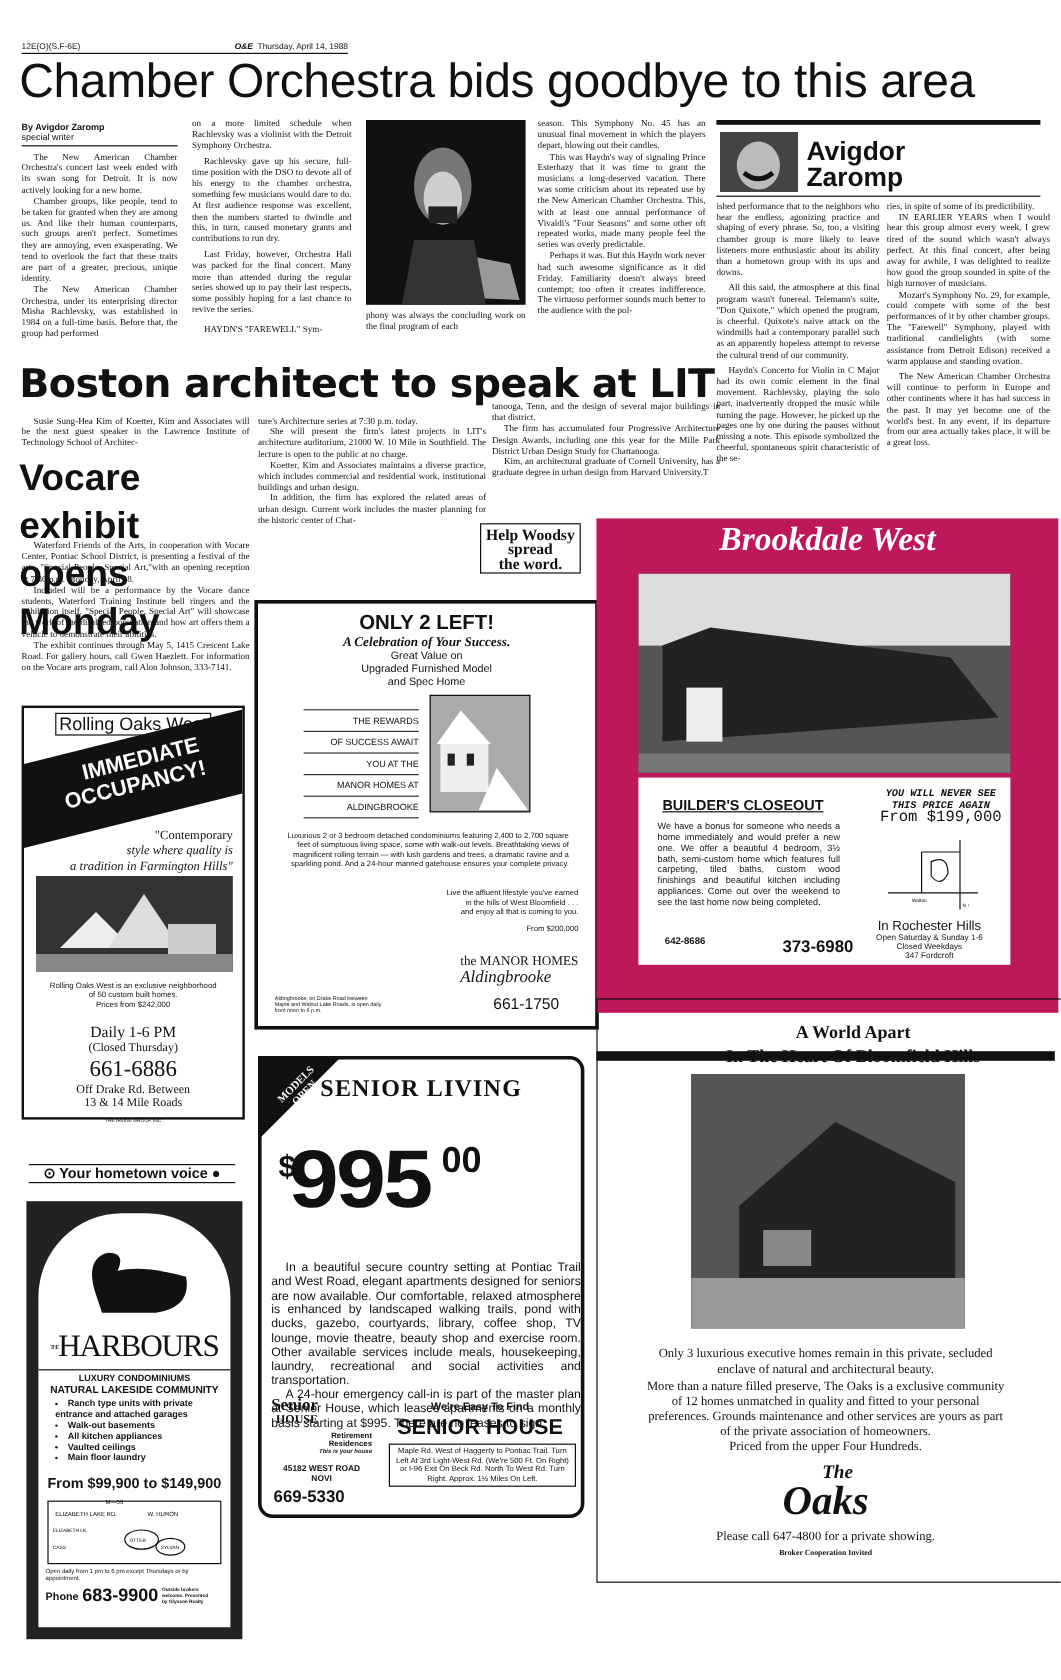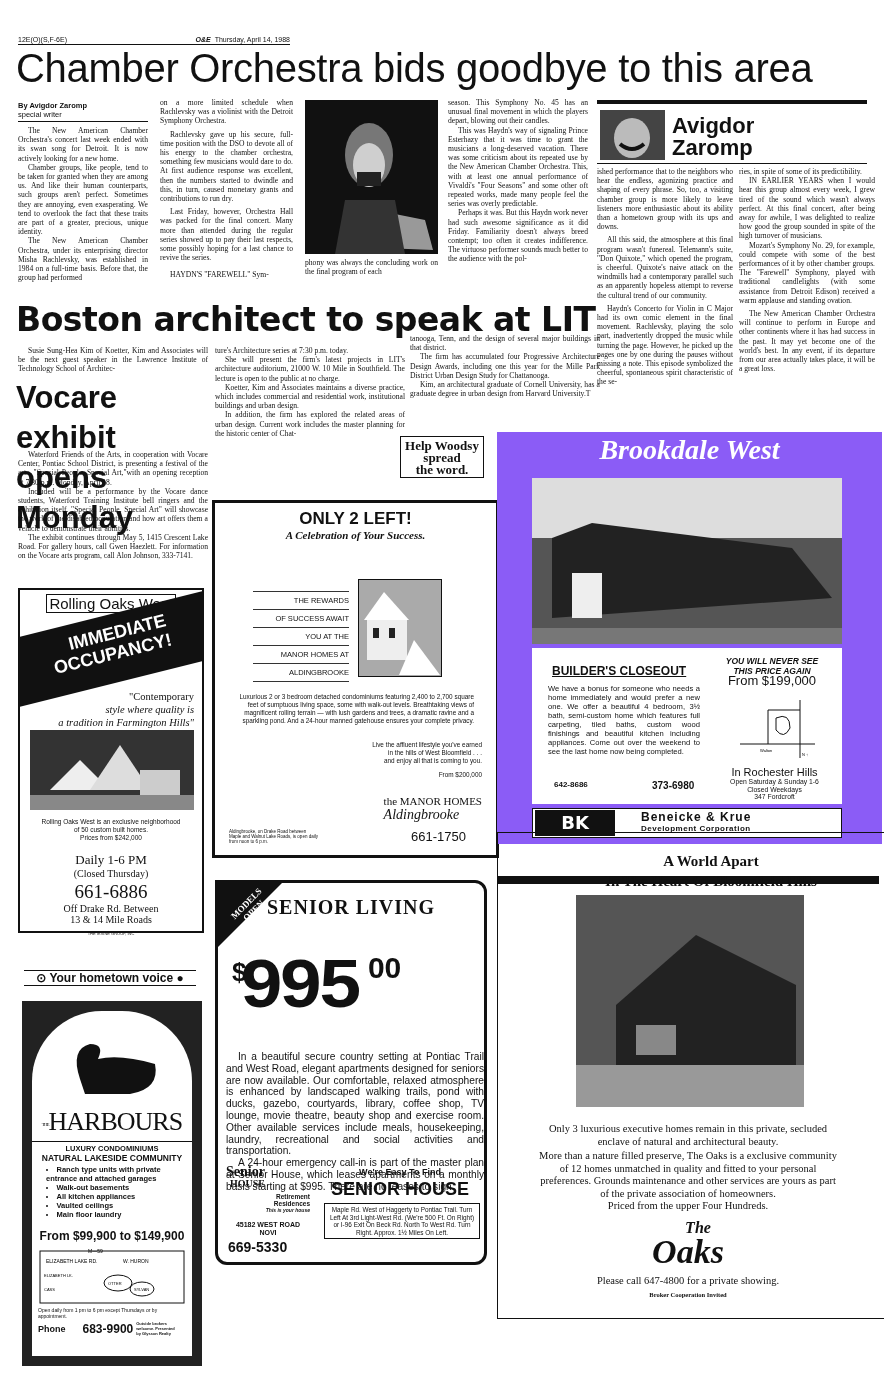--- a/index.html
+++ b/index.html
@@ -145,20 +145,25 @@
     <div style="font-size:19px;margin-top:2px">661-6886</div>
     <div style="font-size:10px">Off Drake Rd. Between</div>
     <div style="font-size:10px">13 &amp; 14 Mile Roads</div>
     <div class="sans" style="font-size:4px;margin-top:6px">THE IRVINE GROUP, INC</div>
   </div>
 </div>
 
 <div class="abs ad-box" style="left:212px;top:500px;width:287px;height:358px;border-width:3px;">
   <div class="center sans" style="font-size:17px;font-weight:bold;margin-top:6px;">ONLY 2 LEFT!</div>
   <div class="center serif" style="font-size:11px;font-style:italic;font-weight:bold;">A Celebration of Your Success.</div>
+  <div class="center sans" style="font-size:9px;line-height:11px;">
+    <div>Great Value on</div>
+    <div>Upgraded Furnished Model</div>
+    <div>and Spec Home</div>
+  </div>
   <div style="position:absolute;left:38px;top:88px;width:96px;" class="sans">
     <div style="border-top:1px solid #333;border-bottom:1px solid #333;text-align:right;font-size:7.5px;line-height:17px;">THE REWARDS</div>
     <div style="border-bottom:1px solid #333;text-align:right;font-size:7.5px;line-height:17px;">OF SUCCESS AWAIT</div>
     <div style="border-bottom:1px solid #333;text-align:right;font-size:7.5px;line-height:17px;">YOU AT THE</div>
     <div style="border-bottom:1px solid #333;text-align:right;font-size:7.5px;line-height:17px;">MANOR HOMES AT</div>
     <div style="border-bottom:1px solid #333;text-align:right;font-size:7.5px;line-height:17px;">ALDINGBROOKE</div>
   </div>
   <div style="position:absolute;left:143px;top:76px;width:84px;height:98px;border:1.5px solid #111;background:#aaa;">
     <svg width="81" height="95" viewBox="0 0 81 95">
       <polygon points="5,40 25,12 50,40" fill="#fff"></polygon>
@@ -176,61 +181,54 @@
     <div style="margin-top:6px">From $200,000</div>
   </div>
   <div class="serif" style="position:absolute;right:14px;top:292px;text-align:left;">
     <div style="font-size:11px">the MANOR HOMES</div>
     <div style="font-size:14px;font-style:italic">Aldingbrooke</div>
   </div>
   <div class="sans" style="position:absolute;left:14px;top:326px;width:90px;font-size:4.5px;line-height:5px;">Aldingbrooke, on Drake Road between Maple and Walnut Lake Roads, is open daily from noon to 6 p.m.</div>
   <div class="sans" style="position:absolute;right:30px;top:326px;font-size:13px;">661-1750</div>
 </div>
 
-<div class="abs" style="left:497px;top:432px;width:385px;height:412px;background:#8b5cf6;">
+<div class="abs" style="left:497px;top:432px;width:385px;height:412px;background:#be185d;">
   <div class="center serif" style="color:#fff;font-size:28px;font-weight:bold;font-style:italic;margin-top:2px;">Brookdale West</div>
   <div style="position:absolute;left:35px;top:46px;width:310px;height:166px;background:#555;">
     <svg width="310" height="166" viewBox="0 0 310 166">
       <rect x="0" y="0" width="310" height="60" fill="#ddd"></rect>
       <polygon points="20,60 60,45 260,70 300,120 20,140" fill="#222"></polygon>
       <rect x="40" y="95" width="30" height="45" fill="#eee"></rect>
       <rect x="0" y="150" width="310" height="16" fill="#777"></rect>
     </svg>
   </div>
   <div style="position:absolute;left:35px;top:216px;width:310px;height:156px;background:#fff;">
     <div class="sans" style="position:absolute;left:20px;top:16px;font-size:12px;font-weight:bold;text-decoration:underline;">BUILDER'S CLOSEOUT</div>
     <div class="sans" style="position:absolute;left:16px;top:36px;width:152px;font-size:7.6px;line-height:9px;text-align:justify;">We have a bonus for someone who needs a home immediately and would prefer a new one. We offer a beautiful 4 bedroom, 3½ bath, semi-custom home which features full carpeting, tiled baths, custom wood finishings and beautiful kitchen including appliances. Come out over the weekend to see the last home now being completed.</div>
     <div class="sans" style="position:absolute;left:22px;top:132px;font-size:8px;font-weight:bold;">642-8686</div>
-    <div class="sans" style="position:absolute;left:120px;top:132px;font-size:10px;font-weight:bold;">373-6980</div>
-    <div class="sans center" style="position:absolute;left:180px;top:8px;width:120px;font-size:8.5px;font-weight:bold;font-style:italic;line-height:10px;">
+    <div class="sans" style="position:absolute;left:120px;top:132px;font-size:14px;font-weight:bold;">373-6980</div>
+    <div class="sans center" style="position:absolute;left:192px;top:8px;width:120px;font-size:8.5px;font-weight:bold;font-style:italic;line-height:10px;font-family:Liberation Mono, monospace;">
       <div>YOU WILL NEVER SEE</div>
       <div>THIS PRICE AGAIN</div>
       <div style="font-size:13px;font-style:normal;font-weight:normal;">From $199,000</div>
     </div>
     <svg style="position:absolute;left:208px;top:52px;" width="80" height="60" viewBox="0 0 80 60">
       <line x1="0" y1="44" x2="75" y2="44" stroke="#111"></line>
         <line x1="60" y1="0" x2="60" y2="58" stroke="#111"></line>
       <line x1="28" y1="10" x2="28" y2="44" stroke="#111"></line>
         <line x1="28" y1="10" x2="60" y2="10" stroke="#111"></line>
       <path d="M36 18 Q50 12 50 28 Q44 40 36 30 Z" fill="none" stroke="#111"></path>
       <text x="20" y="52" font-size="4" font-family="Liberation Sans, sans-serif">Walton</text>
       <text x="62" y="56" font-size="4" font-family="Liberation Sans, sans-serif">N ↑</text>
     </svg>
     <div class="sans center" style="position:absolute;left:180px;top:118px;width:125px;font-size:6.8px;line-height:7.5px;">
       <div style="font-size:11px;line-height:12px">In Rochester Hills</div>
       <div>Open Saturday &amp; Sunday 1-6</div>
       <div>Closed Weekdays</div>
       <div>347 Fordcroft</div>
-    </div>
-  </div>
-  <div style="position:absolute;left:35px;top:376px;width:310px;height:30px;background:#fff;border:1px solid #111;display:flex;align-items:center;">
-    <div style="width:80px;height:26px;margin-left:2px;background:#111;color:#fff;font-family:'DejaVu Sans',sans-serif;font-weight:bold;font-size:18px;text-align:center;line-height:26px;">BK</div>
-    <div class="sans" style="margin-left:26px;font-weight:bold;line-height:11px;">
-      <div style="font-size:12px;letter-spacing:1px">Beneicke &amp; Krue</div>
-      <div style="font-size:8px;letter-spacing:0.5px">Development Corporation</div>
     </div>
   </div>
 </div>
 
 <div class="abs sans" style="left:24px;top:970px;width:172px;border-top:1px solid #111;border-bottom:1.5px solid #111;font-size:12px;font-weight:bold;text-align:center;">
   <span>⊙</span>
   <span>Your hometown voice</span>
   <span>●</span>
 </div>
 
@@ -260,21 +258,21 @@
       <ellipse cx="80" cy="36" rx="14" ry="8" fill="none" stroke="#111"></ellipse>
       <ellipse cx="104" cy="42" rx="12" ry="7" fill="none" stroke="#111"></ellipse>
       <text x="70" y="38" font-size="4" font-family="Liberation Sans, sans-serif">OTTER</text>
       <text x="96" y="44" font-size="4" font-family="Liberation Sans, sans-serif">SYLVAN</text>
       <text x="6" y="30" font-size="4" font-family="Liberation Sans, sans-serif">ELIZABETH LK.</text>
       <text x="6" y="44" font-size="4" font-family="Liberation Sans, sans-serif">CASS</text>
     </svg>
     <div class="sans" style="position:absolute;left:6px;top:296px;width:148px;font-size:5px;line-height:6px;">Open daily from 1 pm to 6 pm except Thursdays or by appointment.</div>
     <div class="sans" style="position:absolute;left:6px;top:310px;font-weight:bold;display:flex;align-items:center;">
       <span style="font-size:9px">Phone</span>
-      <span style="font-size:12px;margin-left:17px">683-9900</span>
+      <span style="font-size:15px;margin-left:3px">683-9900</span>
       <span style="font-size:4px;width:40px;margin-left:3px;line-height:5px">Outside brokers welcome. Presented by Glysson Realty</span>
     </div>
   </div>
 </div>
 
 <div class="abs ad-box" style="left:215px;top:880px;width:272px;height:385px;border-width:3px;border-radius:12px;">
   <div style="position:absolute;left:-3px;top:-3px;width:0;height:0;border-top:70px solid #111;border-right:70px solid transparent;"></div>
   <div class="serif" style="position:absolute;left:2px;top:14px;color:#fff;font-size:9px;font-weight:bold;transform:rotate(-45deg);line-height:10px;width:60px;text-align:center;">MODELS OPEN</div>
   <div class="serif center" style="position:absolute;top:12px;width:266px;font-weight:bold;font-size:20px;line-height:24px;letter-spacing:1px;">
     <div>SENIOR LIVING</div>

